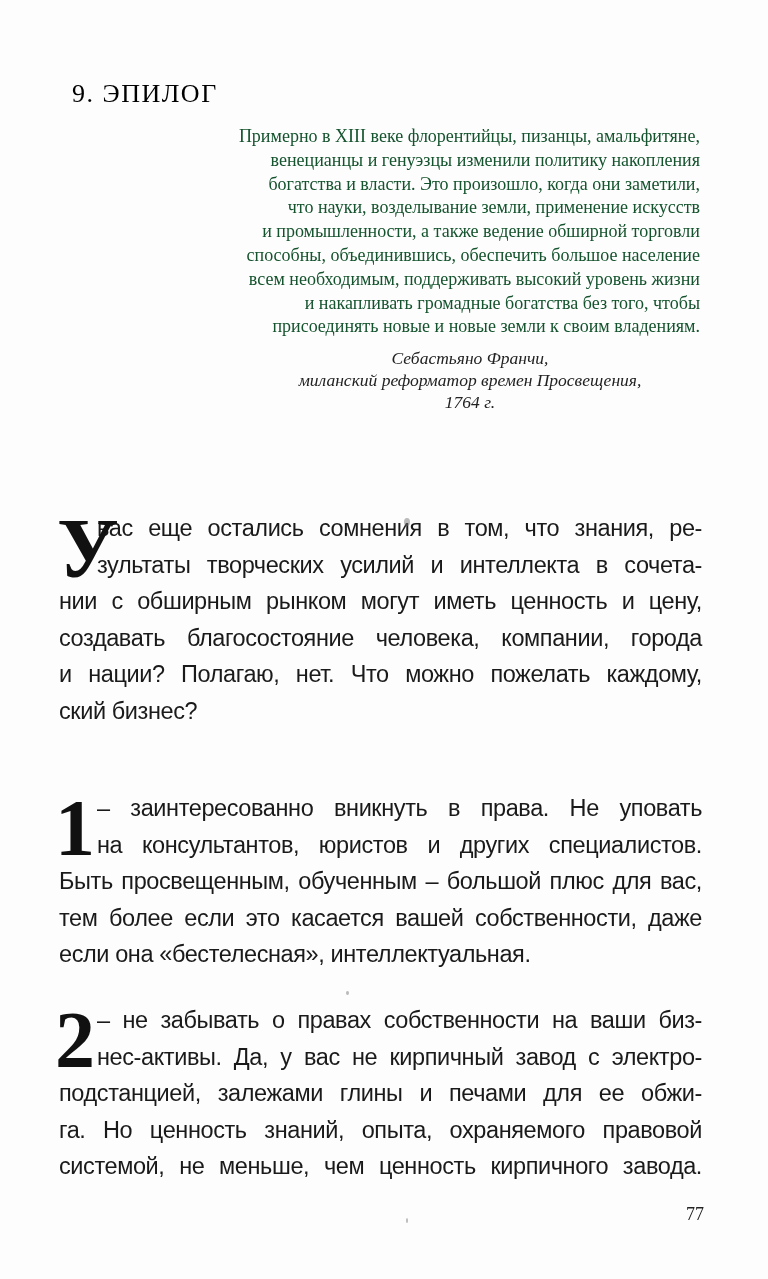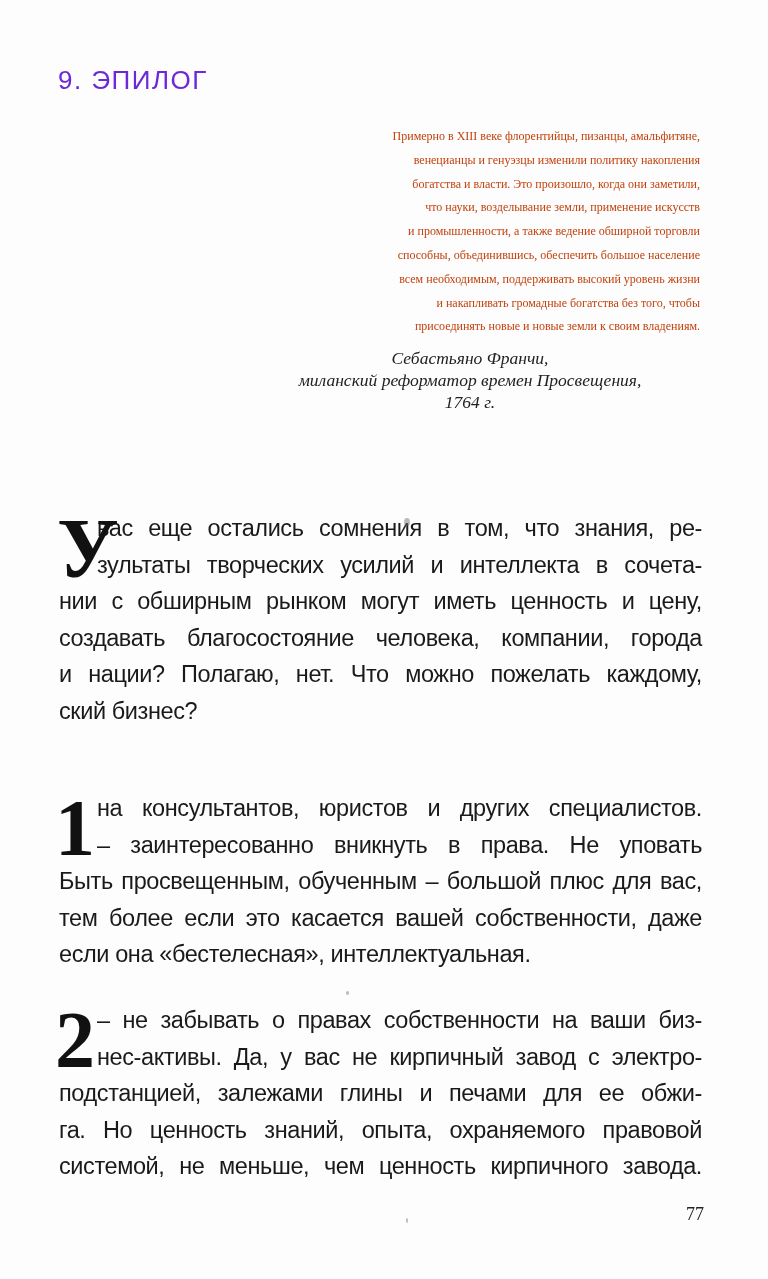--- a/index.html
+++ b/index.html
@@ -12,36 +12,36 @@
     height: 1279px;
     position: relative;
     overflow: hidden;
     color: #1c1c1c;
     font-family: "Liberation Serif", "DejaVu Serif", serif;
   }
   .chapter-title {
     position: absolute;
     left: 57px;
     top: 64px;
-    font-family: Liberation Sans, sans-serif;
+    font-family: Liberation Serif, serif;
     font-size: 26px;
     letter-spacing: 1.5px;
     font-weight: normal;
-    color: #6d28d9;
-    margin: 1px;
+    color: #000000;
+    margin: 15px;
   }
   .epigraph {
     position: absolute;
     left: 180px;
     width: 520px;
     top: 125px;
     text-align: right;
-    font-size: 12px;
+    font-size: 18px;
     line-height: 23.8px;
-    color: #c2410c;
+    color: #14532d;
   }
   .epigraph .line { display: block; white-space: nowrap; }
   .attribution {
     position: absolute;
     left: 240px;
     width: 460px;
     top: 347px;
     text-align: center;
     font-style: italic;
     font-size: 17.5px;
@@ -126,22 +126,22 @@
   <span class="line indent">вас еще остались сомнения в том, что знания, ре-</span>
   <span class="line indent">зультаты творческих усилий и интеллекта в сочета-</span>
   <span class="line">нии с обширным рынком могут иметь ценность и цену,</span>
   <span class="line">создавать благосостояние человека, компании, города</span>
   <span class="line">и нации? Полагаю, нет. Что можно пожелать каждому,</span>
   <span class="line last">ский бизнес?</span>
 </div>
 
 <div class="para p2">
   <span class="dropcap">1</span>
+  <span class="line indent">– заинтересованно вникнуть в права. Не уповать</span>
   <span class="line indent">на консультантов, юристов и других специалистов.</span>
-  <span class="line indent">– заинтересованно вникнуть в права. Не уповать</span>
   <span class="line">Быть просвещенным, обученным – большой плюс для вас,</span>
   <span class="line">тем более если это касается вашей собственности, даже</span>
   <span class="line last">если она «бестелесная», интеллектуальная.</span>
 </div>
 
 <div class="para p3">
   <span class="dropcap">2</span>
   <span class="line indent">– не забывать о правах собственности на ваши биз-</span>
   <span class="line indent">нес-активы. Да, у вас не кирпичный завод с электро-</span>
   <span class="line">подстанцией, залежами глины и печами для ее обжи-</span>

